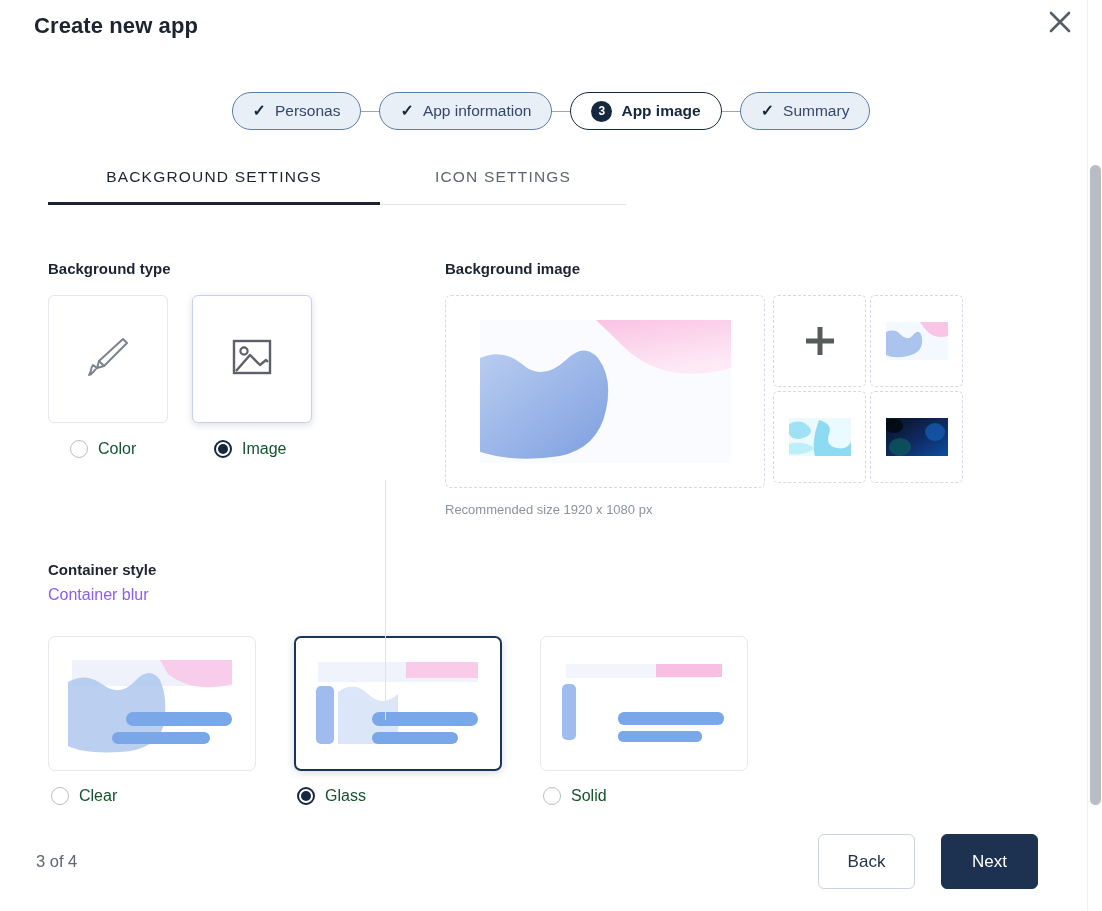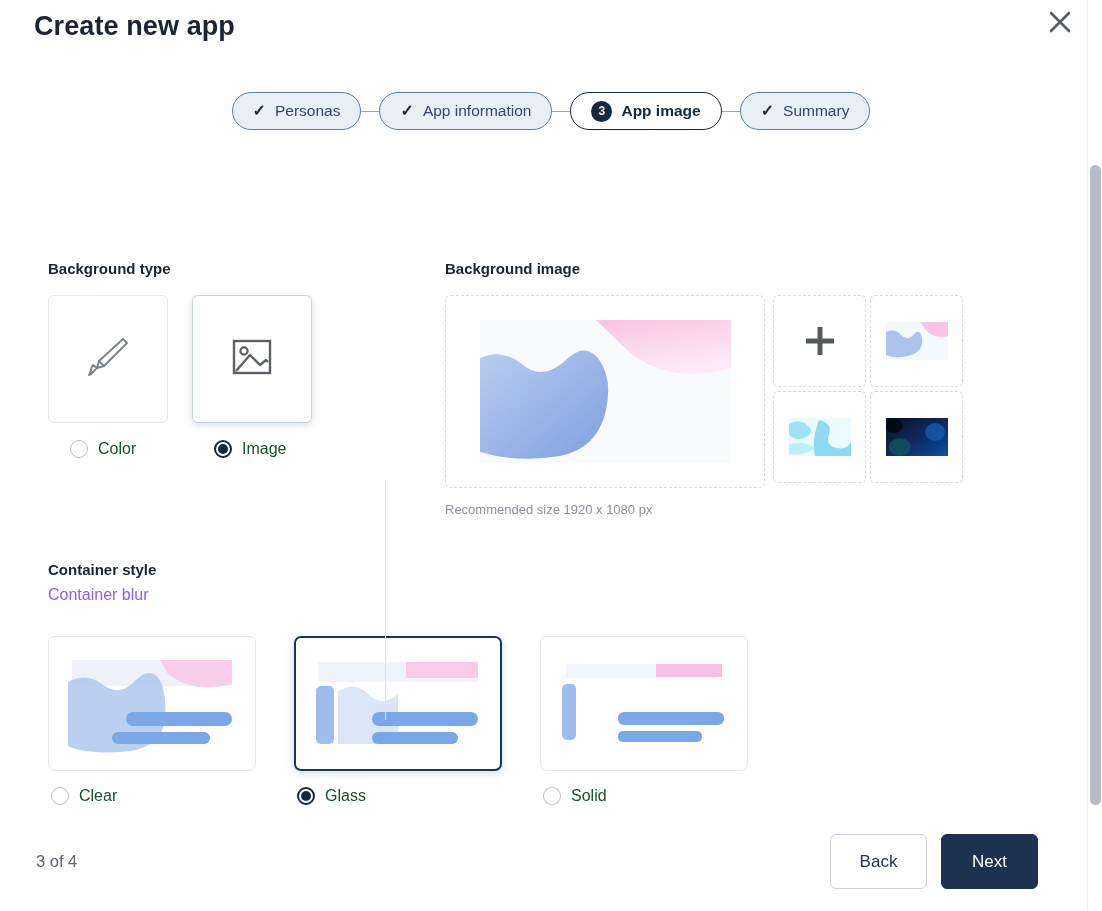--- a/index.html
+++ b/index.html
@@ -25,21 +25,21 @@
   .dialog-header {
     position: absolute;
     top: 0; left: 0;
     width: 1102px;
     height: 52px;
     display: flex;
     align-items: center;
     padding: 0 34px;
   }
   .dialog-title {
-    font-size: 27px;
+    font-size: 22px;
     font-weight: bold;
     color: #1b2430;
     letter-spacing: .1px;
   }
   .close-btn {
     position: absolute;
     top: 4px;
     right: 24px;
     width: 36px; height: 36px;
     display: flex; align-items: center; justify-content: center;
@@ -281,21 +281,21 @@
     position: absolute;
     left: 0; bottom: 0;
     width: 1076px;
     height: 99px;
     background: #ffffff;
     display: flex;
     align-items: center;
     padding: 0 38px 0 36px;
   }
   .page-count { font-size: 16.5px; color: #5e6671; }
-  .footer-actions { margin-left: auto; display: flex; gap: 14px; padding-left: 30px; }
+  .footer-actions { margin-left: auto; display: flex; gap: 26px; padding-left: 30px; }
   .btn {
     font-family: inherit;
     font-size: 17px;
     border-radius: 6px;
     cursor: pointer;
     height: 55px;
     min-width: 97px;
     padding: 0 22px;
   }
   .btn-secondary {
@@ -338,20 +338,24 @@
       <span class="step-num">3</span>
       <span>App image</span>
     </div>
     <div class="step-connector"></div>
     <div class="step">
       <span class="step-check">✓</span>
       <span>Summary</span>
     </div>
   </div>
 
+  <div class="tabs">
+    <button class="tab active">BACKGROUND SETTINGS</button>
+    <button class="tab">ICON SETTINGS</button>
+  </div>
 
   <div class="scroll-body">
     <div class="scroll-inner">
 
       <div class="col-divider"></div>
 
       <div class="two-col">
 
         <div class="left-col">
           <div class="section-title">Background type</div>

